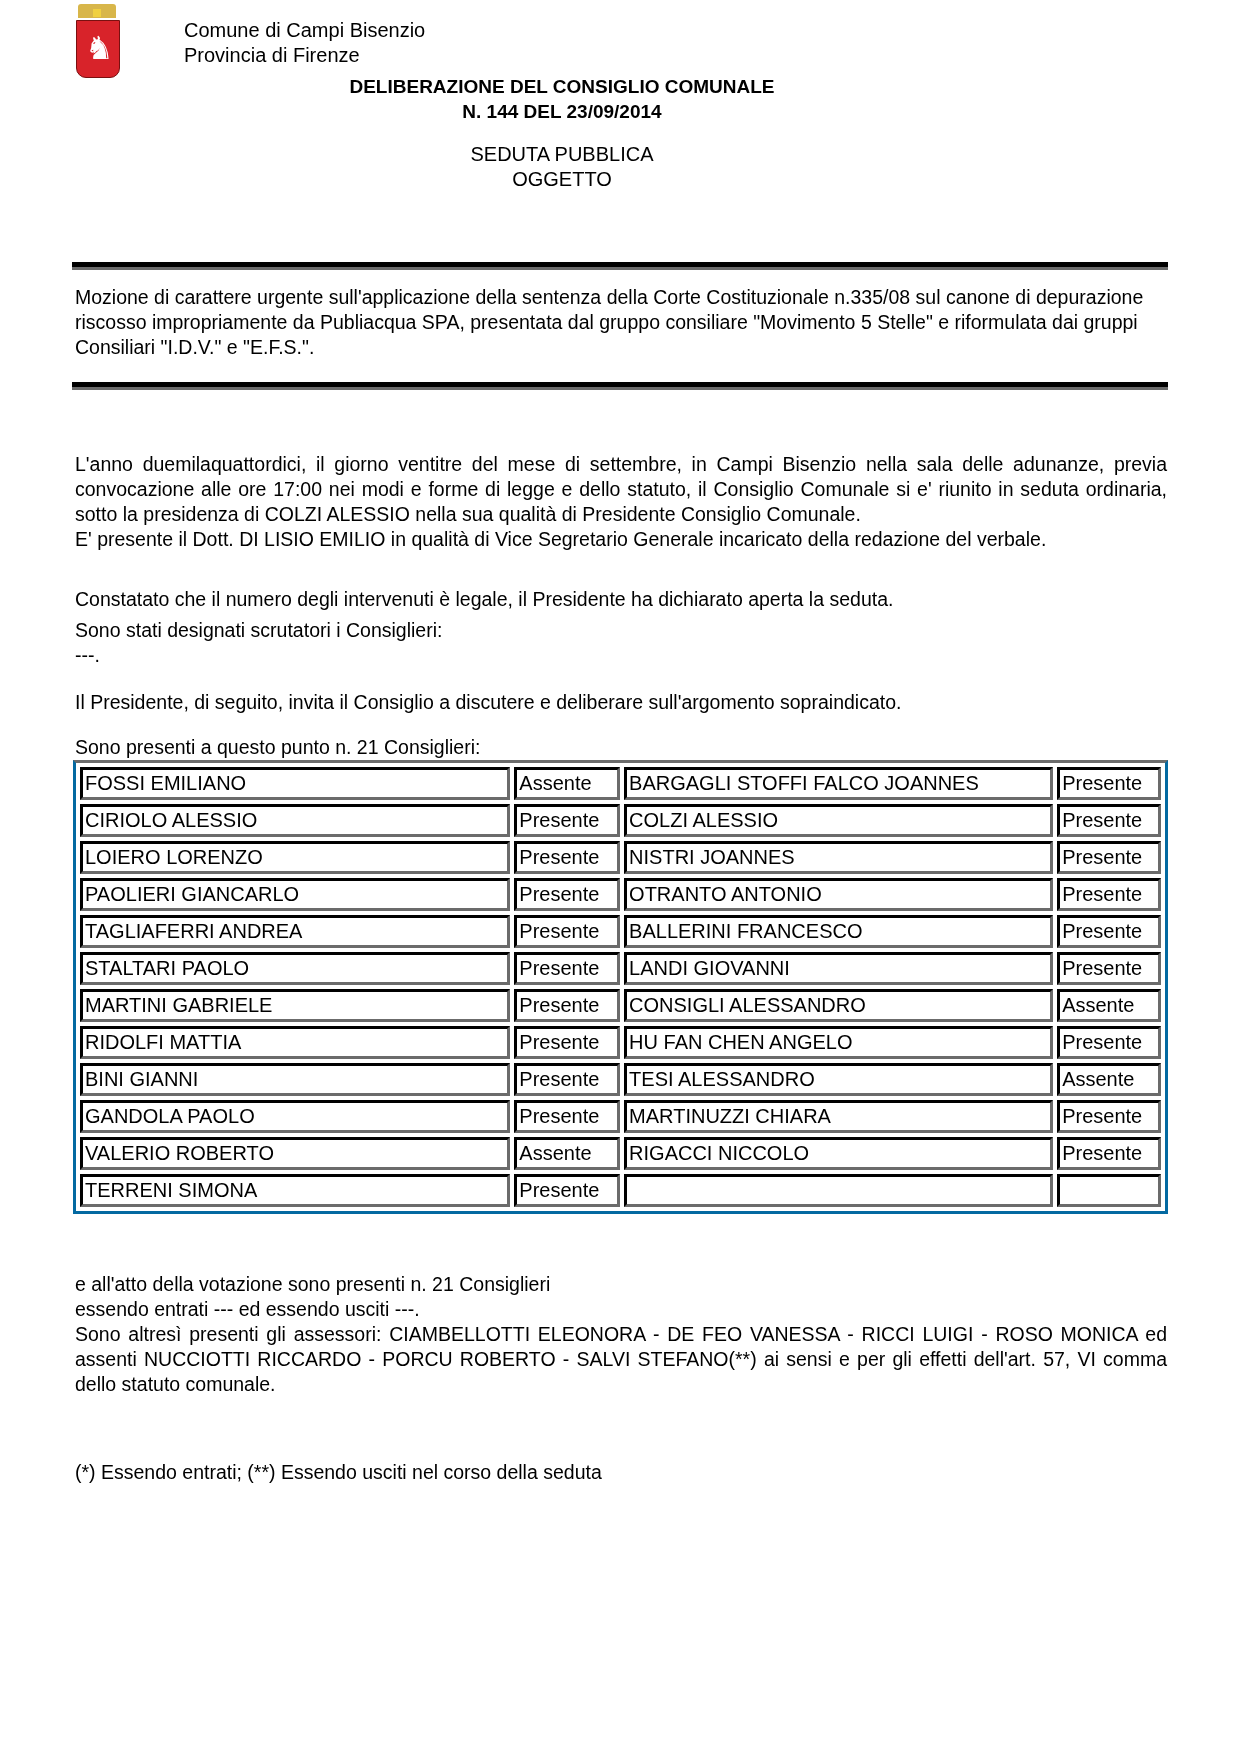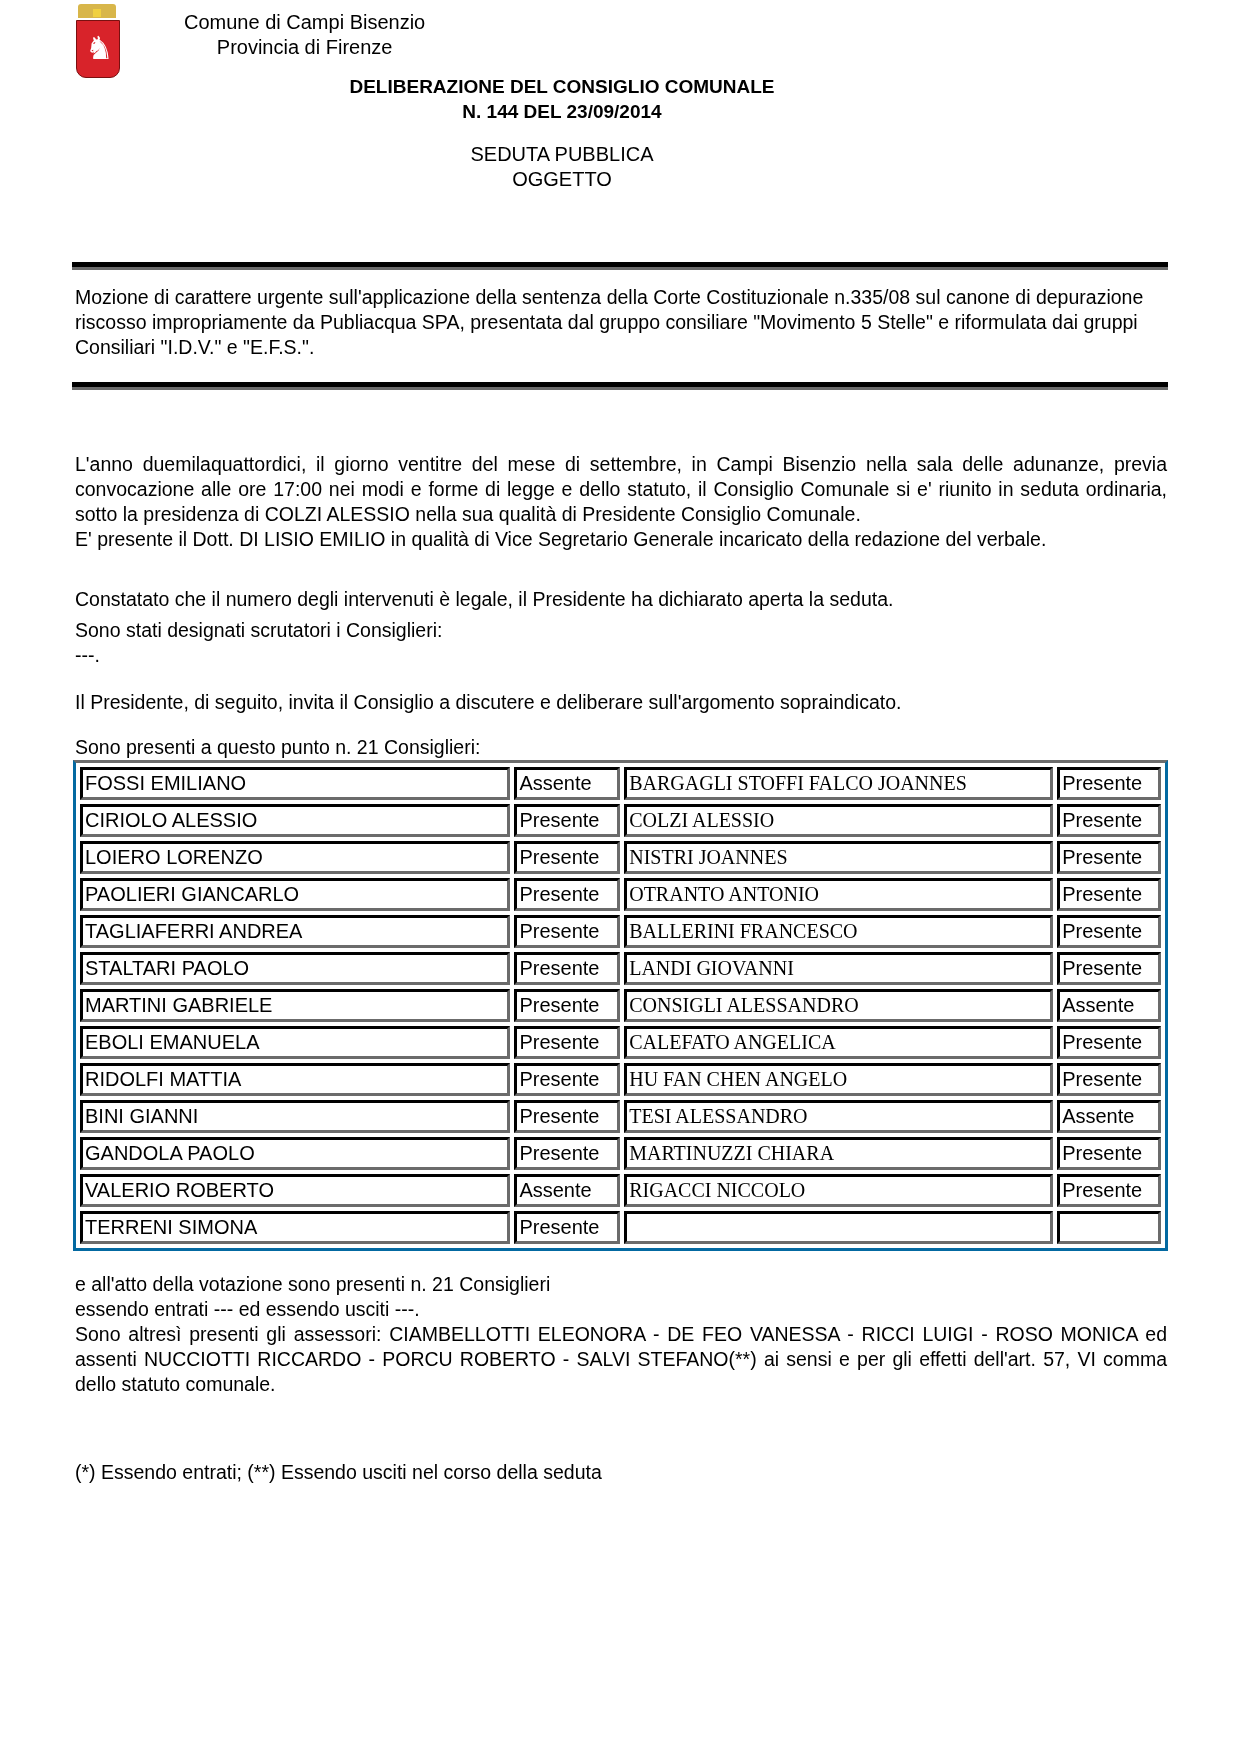--- a/index.html
+++ b/index.html
@@ -8,41 +8,41 @@
     .page { position: absolute; left: 0; top: 0; width: 1240px; height: 1754px; }
 
     .header { position: absolute; left: 74px; top: 2px; display: flex; }
     .crest { width: 46px; height: 78px; position: relative; }
     .crest .crown { position: absolute; left: 4px; top: 2px; width: 38px; height: 14px;
                     background: #d8b64a; border-radius: 3px 3px 0 0; }
     .crest .crown::after { content: ""; position: absolute; left: 15px; top: 5px; width: 8px; height: 8px; background: #f0d040; }
     .crest .shield { position: absolute; left: 2px; top: 18px; width: 42px; height: 56px;
                      background: #d8232a; border: 1px solid #7a1010; border-radius: 0 0 10px 10px; }
     .crest .shield::before { content: "\265E"; position: absolute; left: 8px; top: 8px; color: #fff; font-size: 32px; font-family: "DejaVu Sans", sans-serif; }
-    .header-text { margin-left: 64px; margin-top: 8px; font-size: 20px; line-height: 25px; text-align: center; }
+    .header-text { margin-left: 64px; margin-top: 16px; font-size: 20px; line-height: 25px; }
 
     .title-block { position: absolute; left: 0; width: 1124px; text-align: center; }
     .t1 { top: 74px; font-weight: bold; font-size: 19px; line-height: 25px; }
     .t2 { top: 142px; font-size: 20px; line-height: 25px; }
     .t2 .bold { font-weight: normal; }
 
     .rule { position: absolute; left: 72px; width: 1096px; height: 5px; background: #000;
             border-bottom: 3px solid #6b6b6b; }
 
     .para { position: absolute; left: 75px; width: 1092px; font-size: 19.5px; line-height: 25px; text-align: justify; }
     .para.left { text-align: left; }
 
     table.att { position: absolute; left: 73px; top: 760px; width: 1095px;
                 border-collapse: separate; border-spacing: 4px;
                 border: 3px solid #0369a1; border-top-color: #6b6b6b; }
     table.att td { border: 3px solid; border-color: #000 #6b6b6b #6b6b6b #000;
                    font-size: 20px; height: 27px; padding: 0 2px; white-space: nowrap; }
     td.name { width: 423px; }
     td.stat { width: 96px; }
-    td.name2 { width: 420px; font-family: Liberation Serif, serif; }
+    td.name2 { width: 420px; }
     td.stat2 { width: 94px; }
   </style>
 </head>
 <body>
 
 <div class="page">
 
   <div class="header">
     <div class="crest">
       <div class="crown"></div>
@@ -113,26 +113,20 @@
           <td class="name2">LANDI GIOVANNI</td>
           <td class="stat2">Presente</td>
         </tr>
         <tr>
           <td class="name">MARTINI GABRIELE</td>
           <td class="stat">Presente</td>
           <td class="name2">CONSIGLI ALESSANDRO</td>
           <td class="stat2">Assente</td>
         </tr>
         <tr>
-          <td class="name">EBOLI EMANUELA</td>
-          <td class="stat">Presente</td>
-          <td class="name2">CALEFATO ANGELICA</td>
-          <td class="stat2">Presente</td>
-        </tr>
-        <tr>
           <td class="name">RIDOLFI MATTIA</td>
           <td class="stat">Presente</td>
           <td class="name2">HU FAN CHEN ANGELO</td>
           <td class="stat2">Presente</td>
         </tr>
         <tr>
           <td class="name">BINI GIANNI</td>
           <td class="stat">Presente</td>
           <td class="name2">TESI ALESSANDRO</td>
           <td class="stat2">Assente</td>

